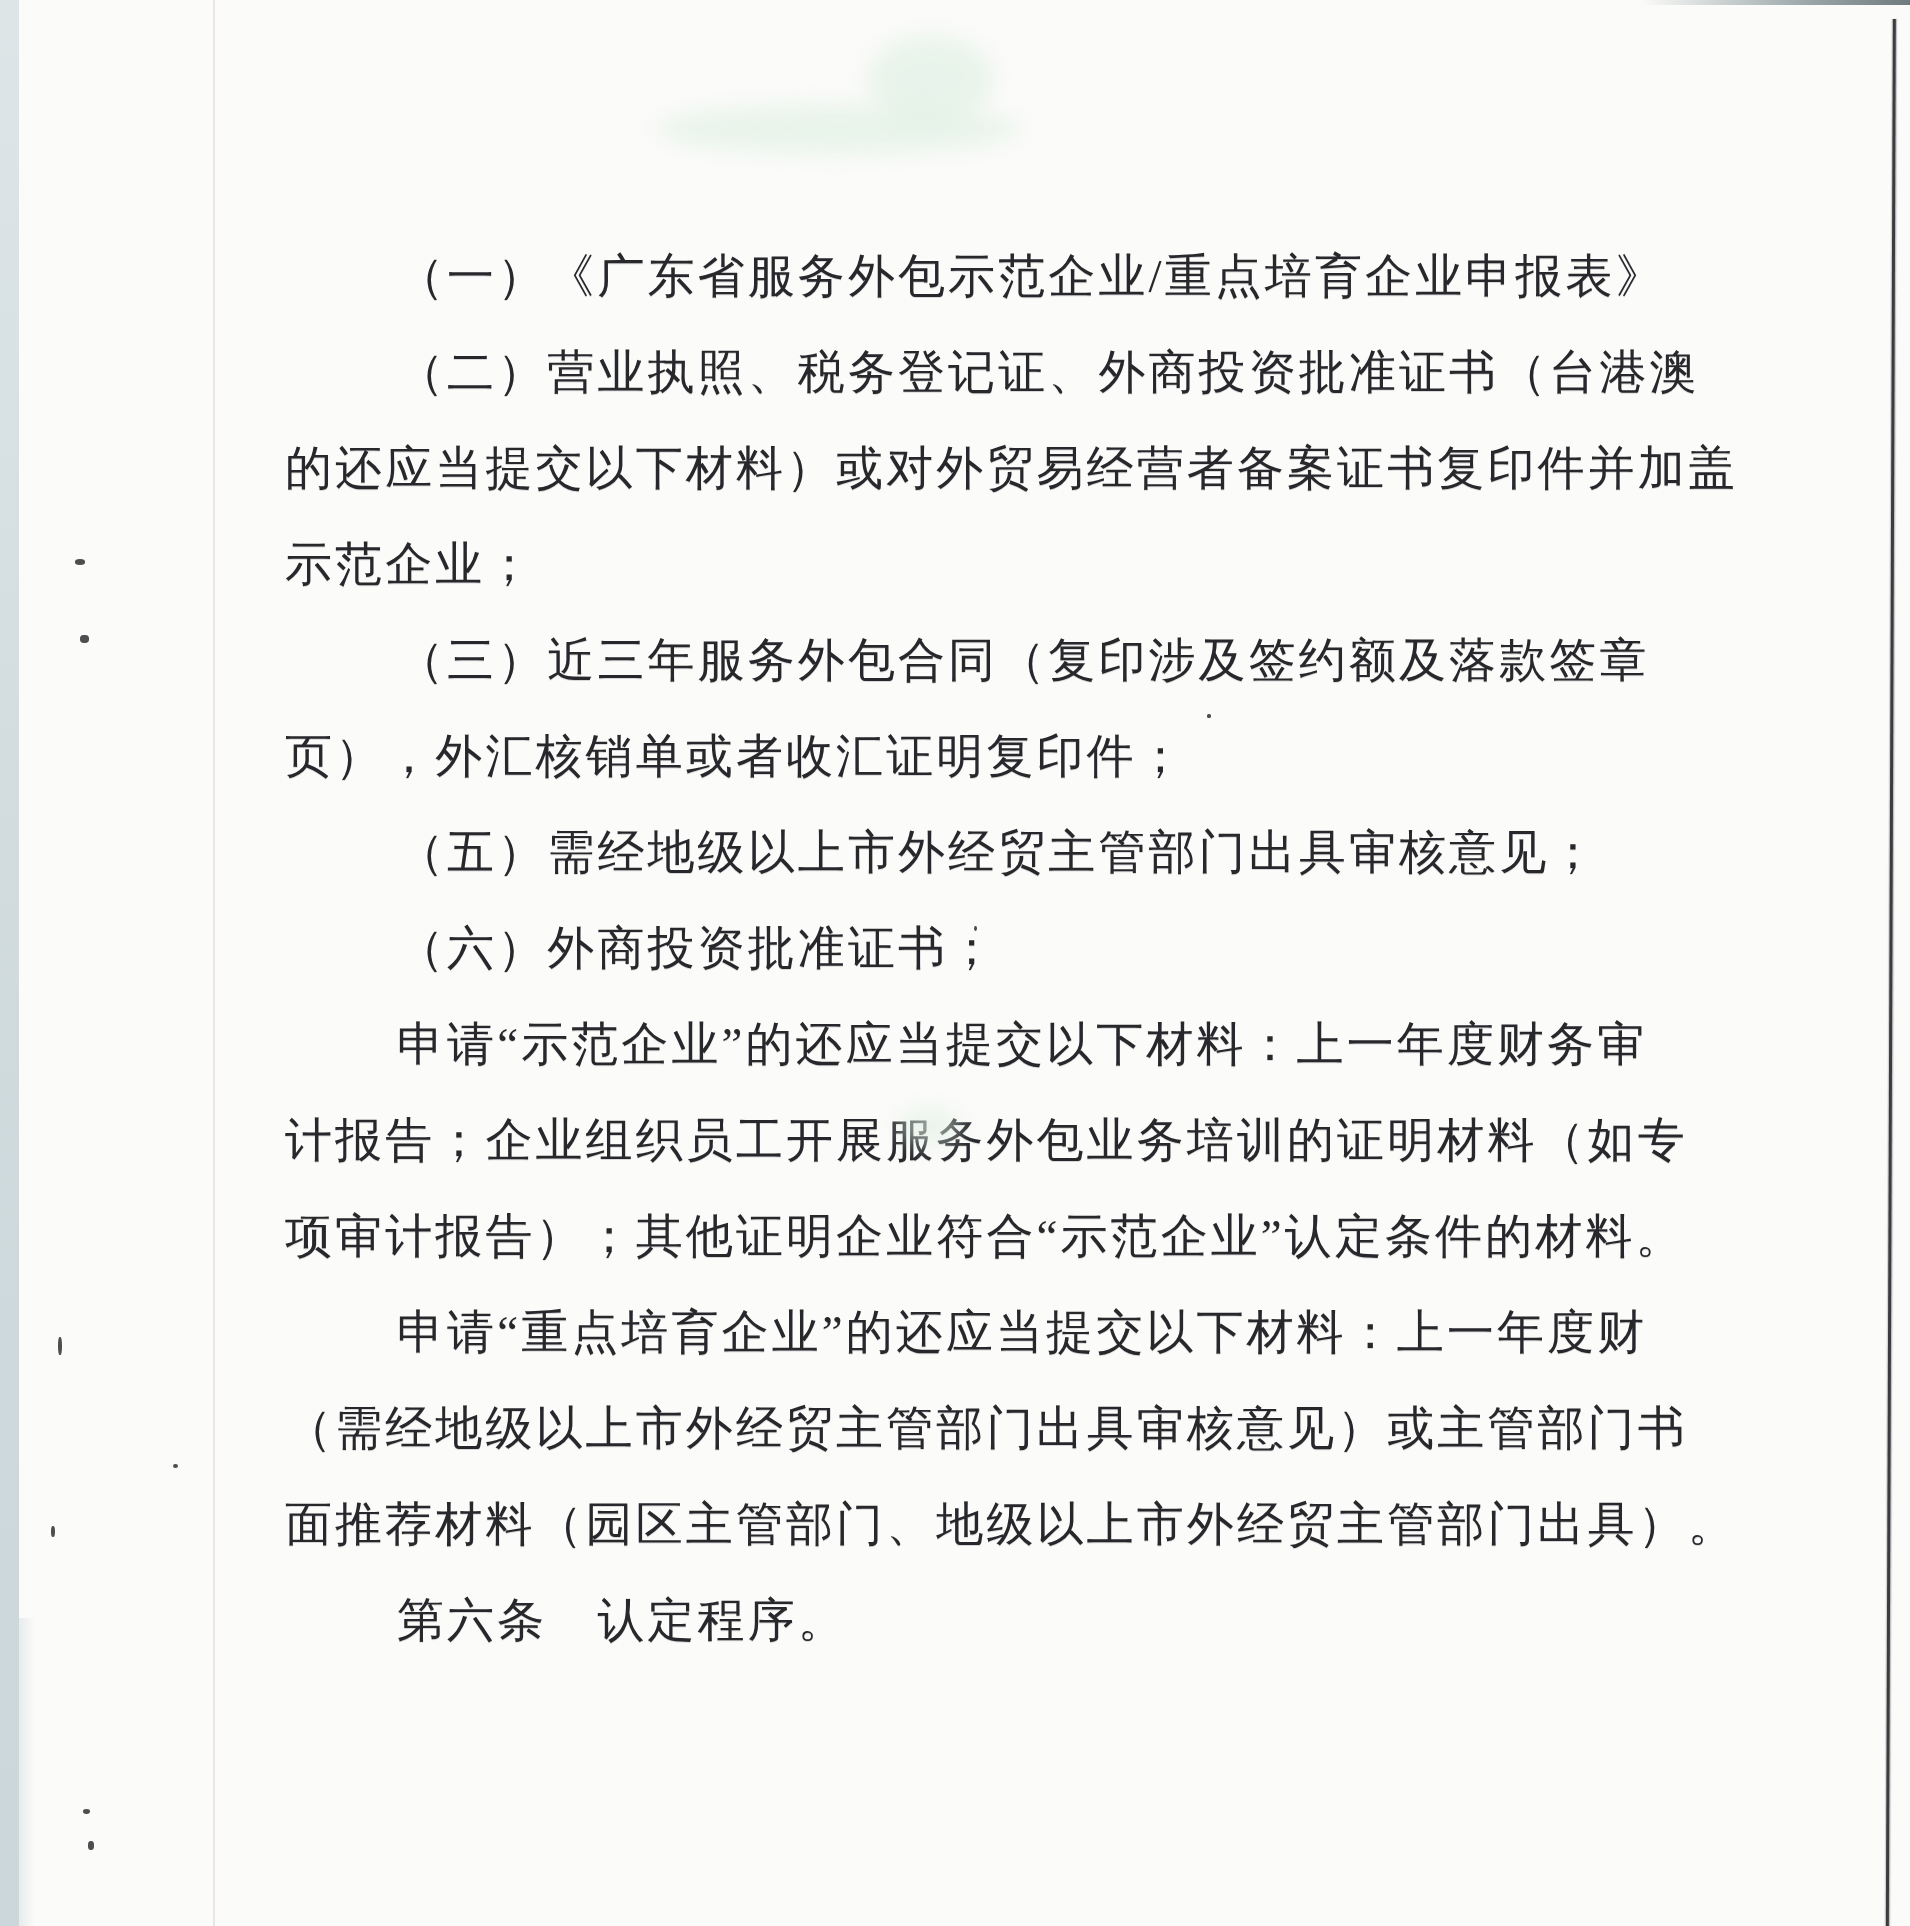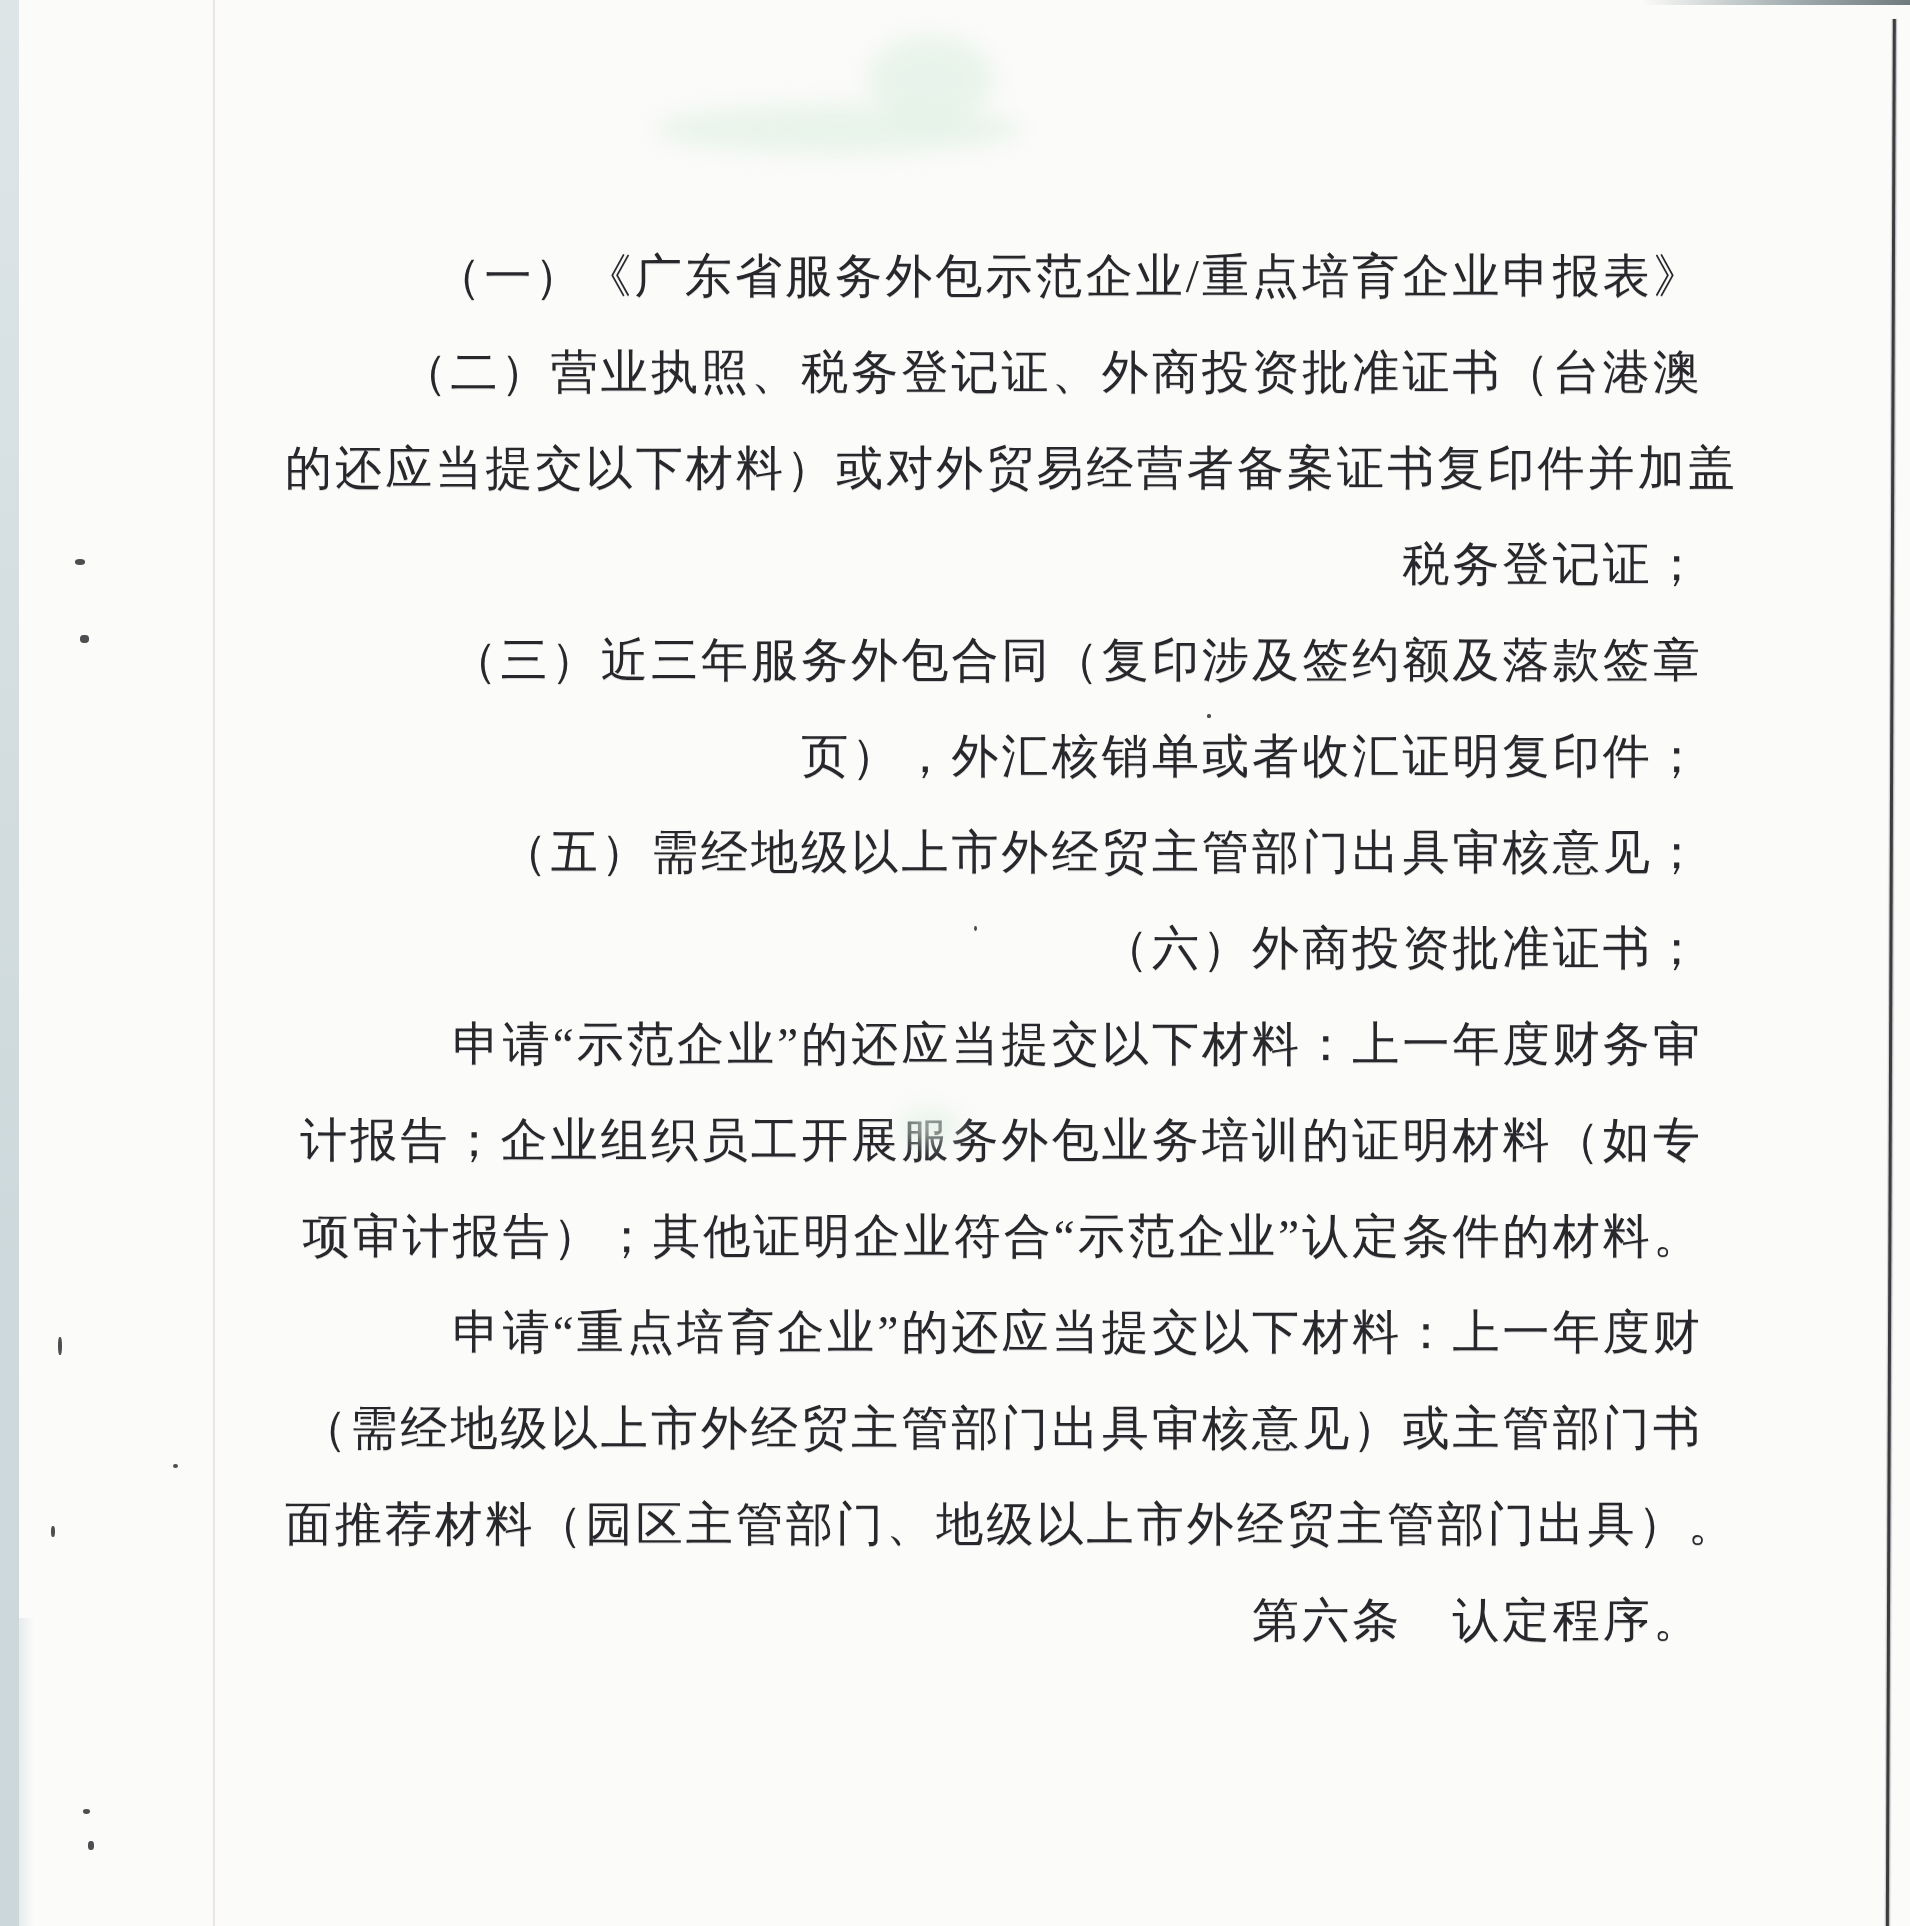--- a/index.html
+++ b/index.html
@@ -74,41 +74,40 @@
     width: 1418px;
   }
   .text-line {
     height: 96px;
     line-height: 96px;
     font-size: 47px;
     letter-spacing: 3.1px;
     white-space: nowrap;
     color: var(--ink, #27272c);
     text-shadow: 0 0.8px 0.4px rgba(40,40,58,0.16);
-    text-align: right;
   }
   .text-line.indent {
     padding-left: 112px;
   }
 </style>
 </head>
 <body>
 
 <div class="page" style="--page-bg: #fbfbf9; --ink: #27272c; --edge-band: #cfdadd; --fold-line: #e3d6de; --scan-line: #3c3c40; --smudge-green: #dff0e4;">
   <div class="edge-left"></div>
   <div class="edge-left-haze"></div>
   <div class="edge-top-right"></div>
   <div class="fold-line"></div>
   <div class="scan-line-right"></div>
 
   <div class="doc-body">
       <div class="text-line indent">（一）《广东省服务外包示范企业/重点培育企业申报表》</div>
       <div class="text-line indent">（二）营业执照、税务登记证、外商投资批准证书（台港澳</div>
       <div class="text-line">的还应当提交以下材料）或对外贸易经营者备案证书复印件并加盖</div>
-      <div class="text-line">税务登记证；</div>
+      <div class="text-line">示范企业；</div>
       <div class="text-line indent">（三）近三年服务外包合同（复印涉及签约额及落款签章</div>
       <div class="text-line">页），外汇核销单或者收汇证明复印件；</div>
       <div class="text-line indent">（五）需经地级以上市外经贸主管部门出具审核意见；</div>
       <div class="text-line indent">（六）外商投资批准证书；</div>
       <div class="text-line indent">申请“示范企业”的还应当提交以下材料：上一年度财务审</div>
       <div class="text-line">计报告；企业组织员工开展服务外包业务培训的证明材料（如专</div>
       <div class="text-line">项审计报告）；其他证明企业符合“示范企业”认定条件的材料。</div>
       <div class="text-line indent">申请“重点培育企业”的还应当提交以下材料：上一年度财</div>
       <div class="text-line">（需经地级以上市外经贸主管部门出具审核意见）或主管部门书</div>
       <div class="text-line">面推荐材料（园区主管部门、地级以上市外经贸主管部门出具）。</div>

